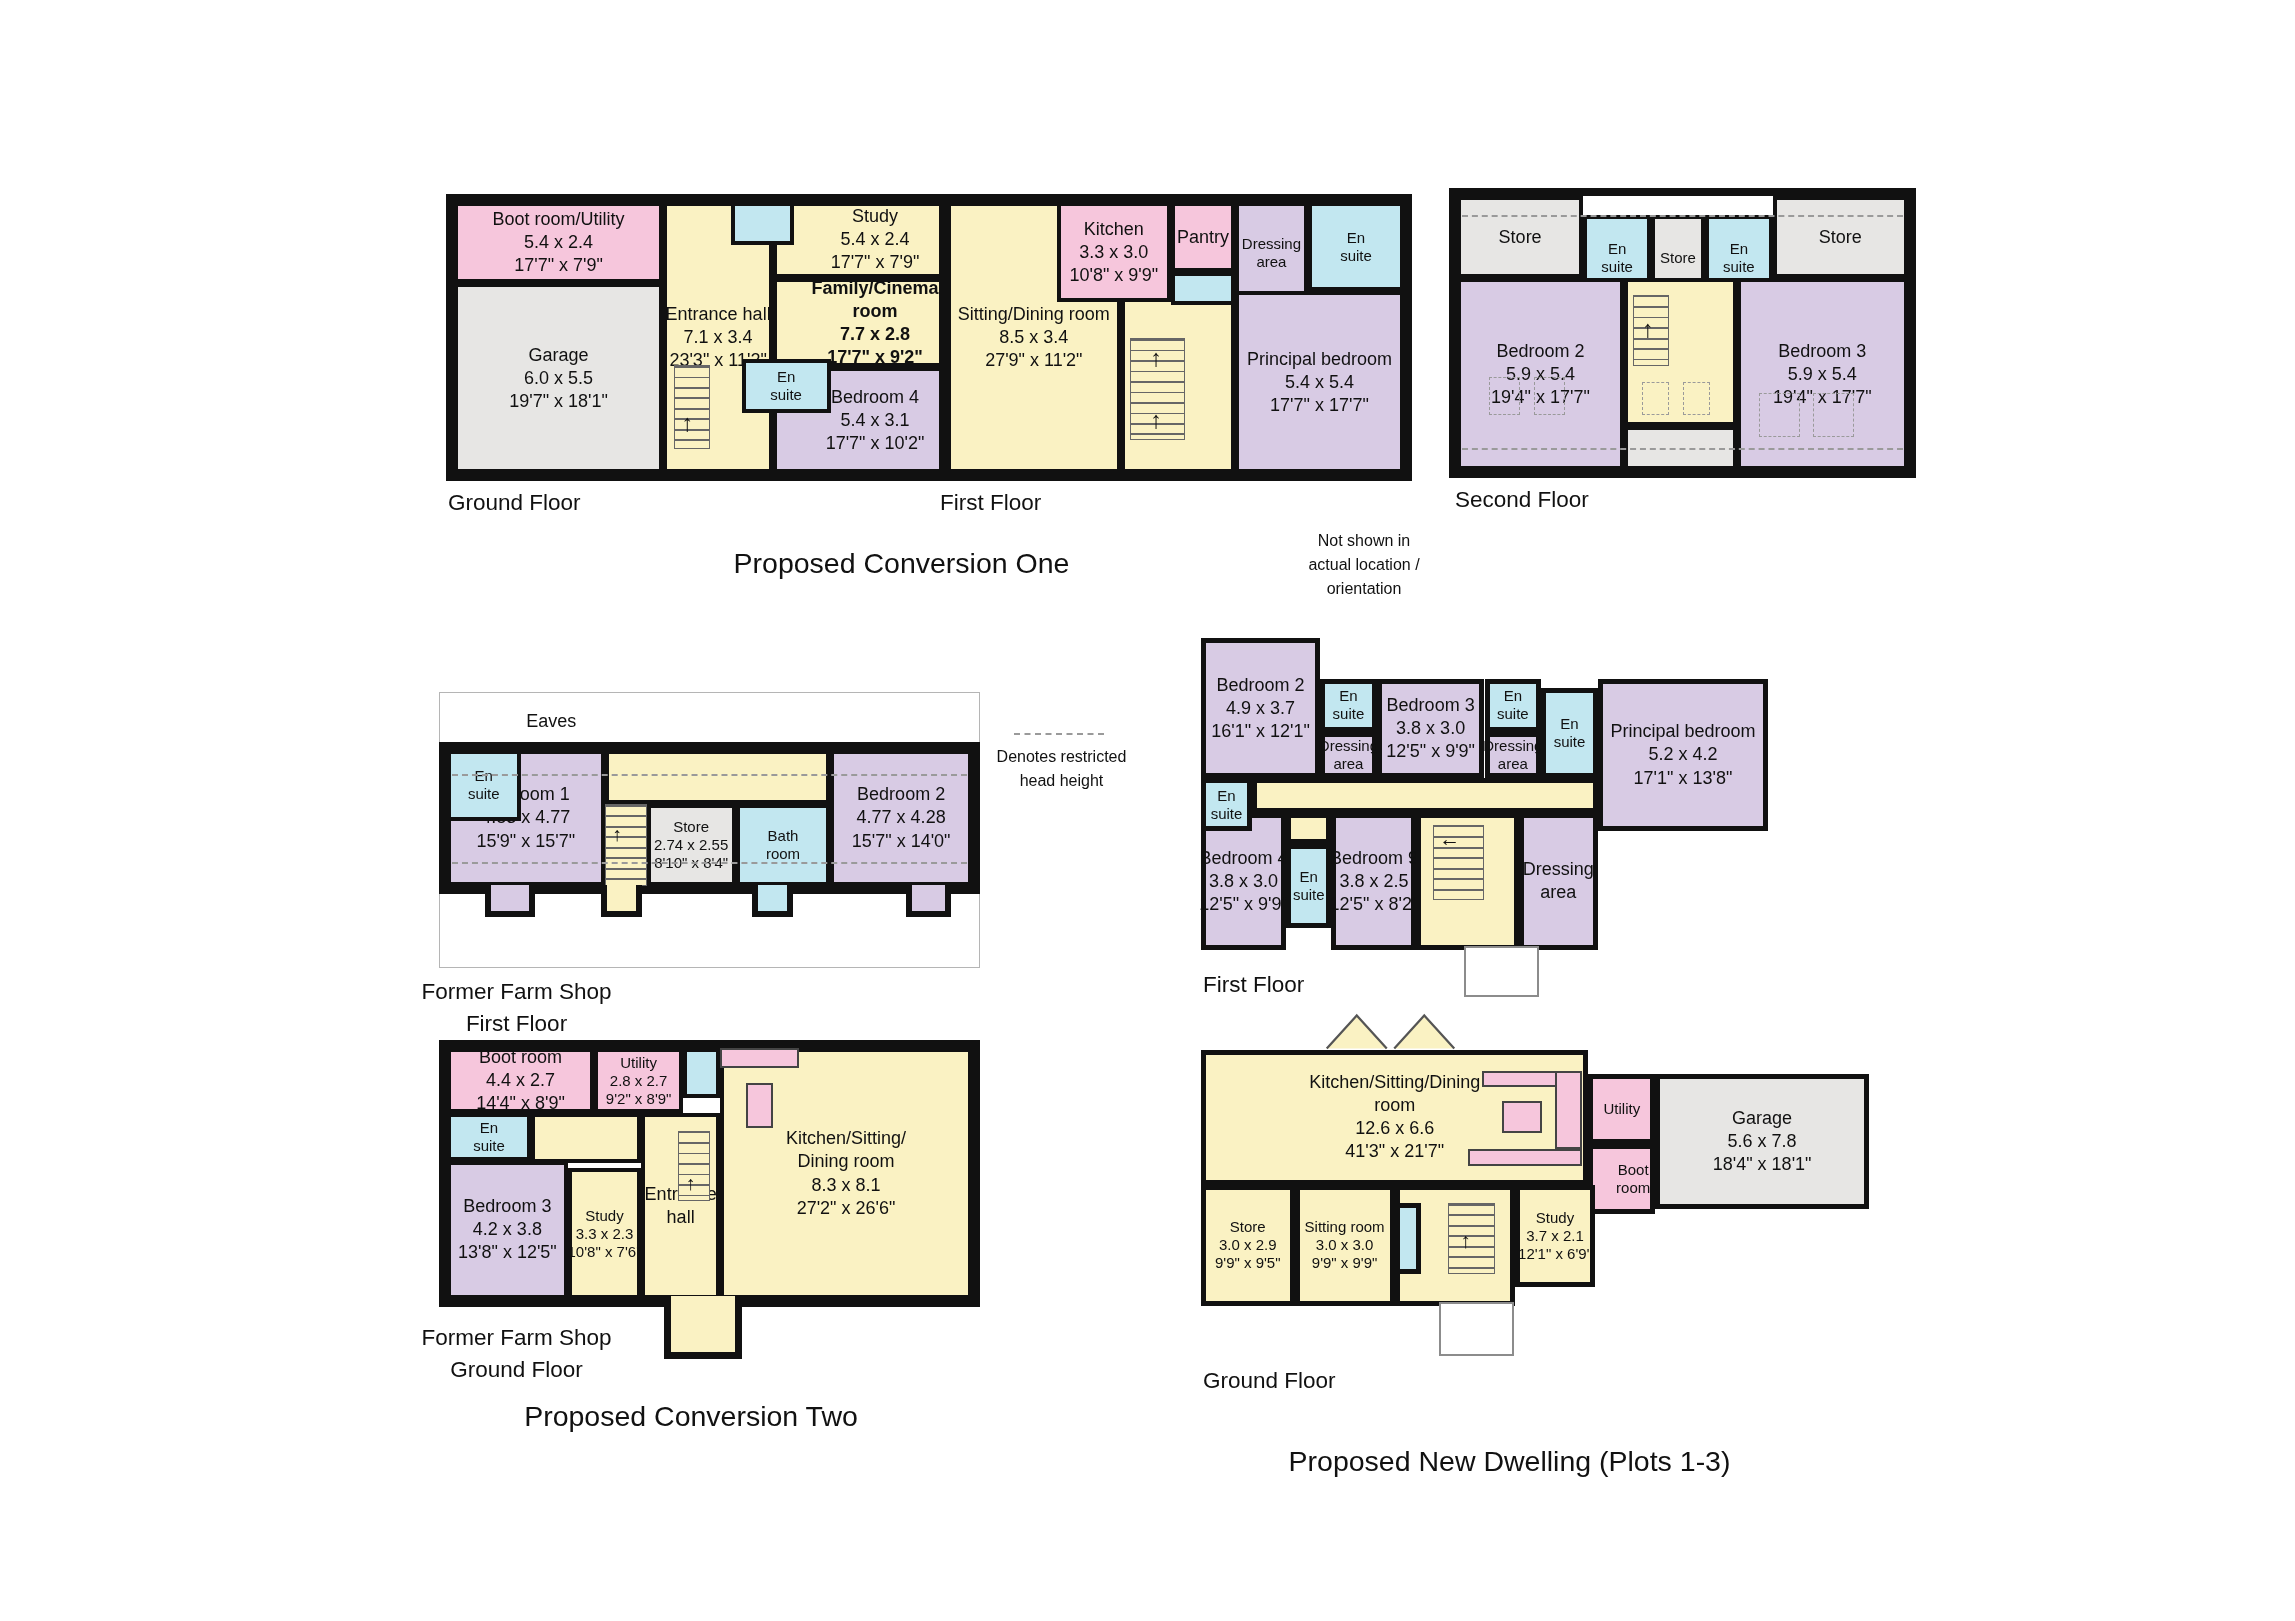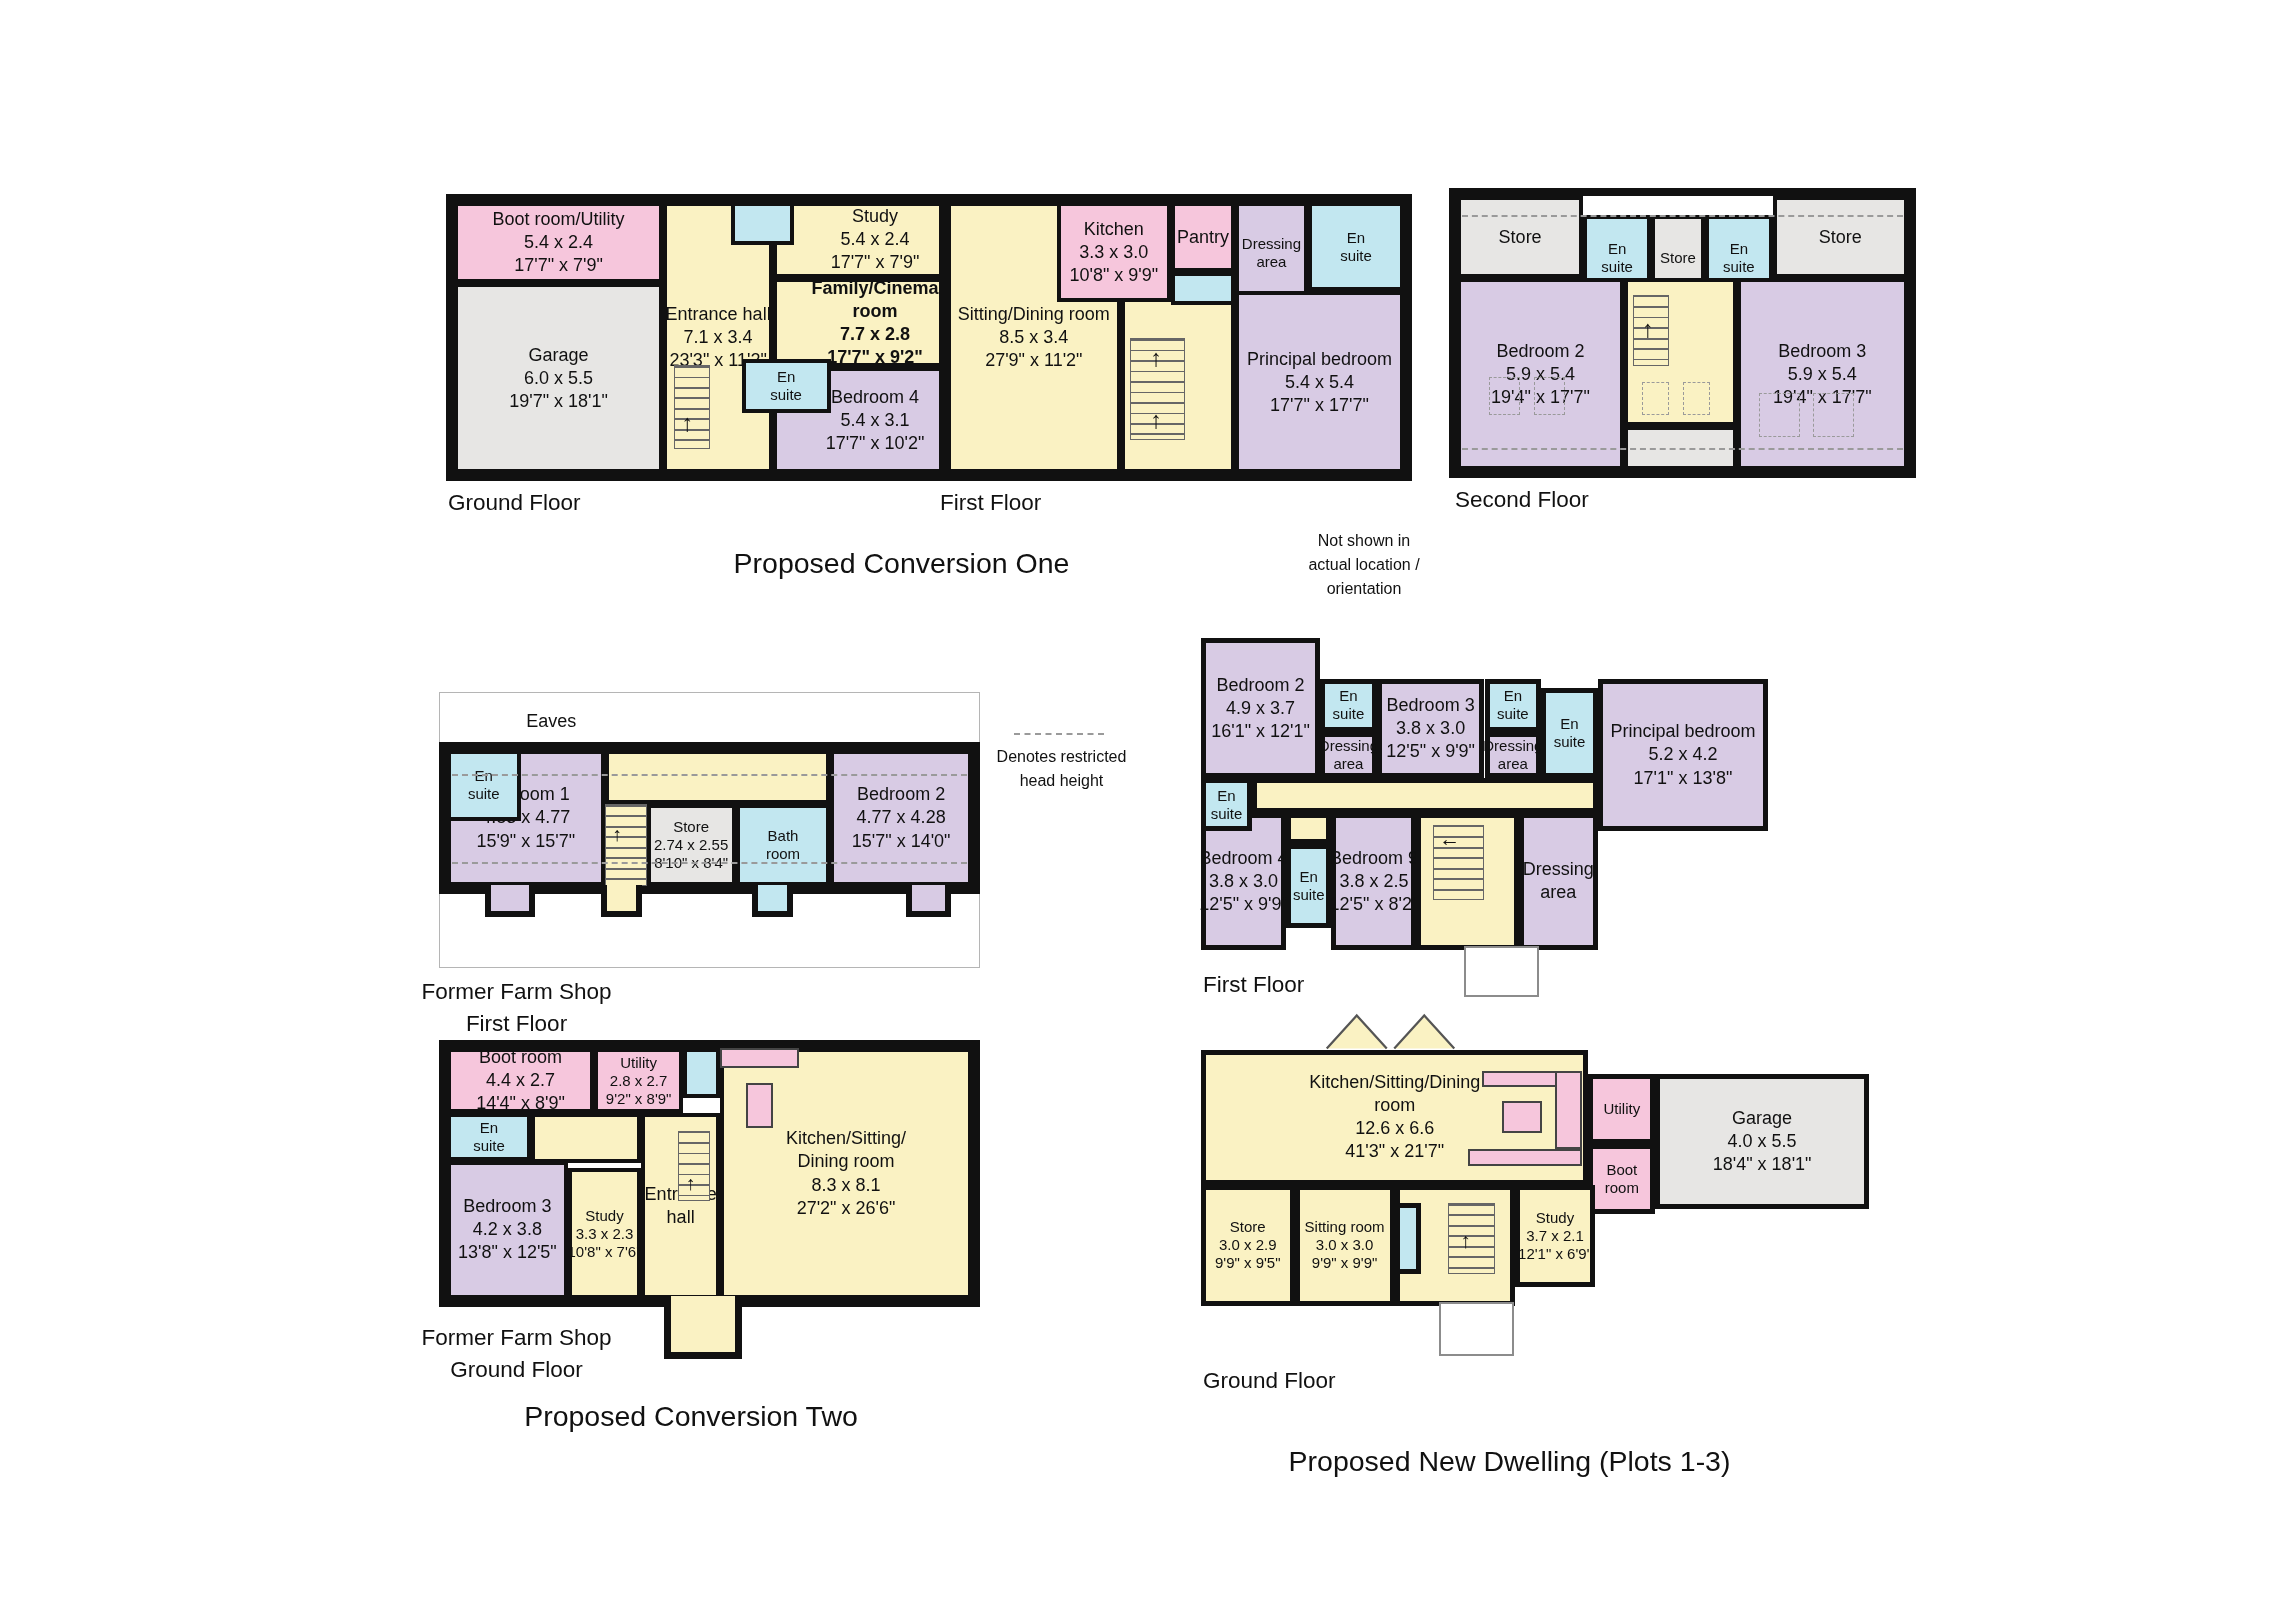--- a/index.html
+++ b/index.html
@@ -429,30 +429,30 @@
     </div>
   <div class="counter pink" style="left:42%;top:13%;width:15%;height:6%;"></div>
   <div class="counter pink" style="left:53%;top:13%;width:4%;height:29%;"></div>
   <div class="counter pink" style="left:45%;top:24%;width:6%;height:12%;"></div>
   <div class="counter pink" style="left:40%;top:42%;width:17%;height:6%;"></div>
   <div class="room pink" style="left:58%;top:14%;width:10%;height:26%;">
       <div class="lbl sm">
         <div>Utility</div>
       </div>
     </div>
-  <div class="room pink" style="left:58%;top:40%;width:10%;height:26%;">
+  <div class="room pink" style="left:58%;top:40%;width:10%;height:26%;justify-content:flex-end;">
       <div class="lbl sm">
         <div>Boot</div>
         <div>room</div>
       </div>
     </div>
   <div class="room grey" style="left:68%;top:14%;width:32%;height:50%;">
       <div class="lbl">
         <div>Garage</div>
-        <div>4.0 x 5.5</div>
+        <div>5.6 x 7.8</div>
         <div>18'4" x 18'1"</div>
       </div>
     </div>
   <div class="room yellow" style="left:0%;top:55%;width:14%;height:45%;">
       <div class="lbl sm">
         <div>Store</div>
         <div>3.0 x 2.9</div>
         <div>9'9" x 9'5"</div>
       </div>
     </div>

